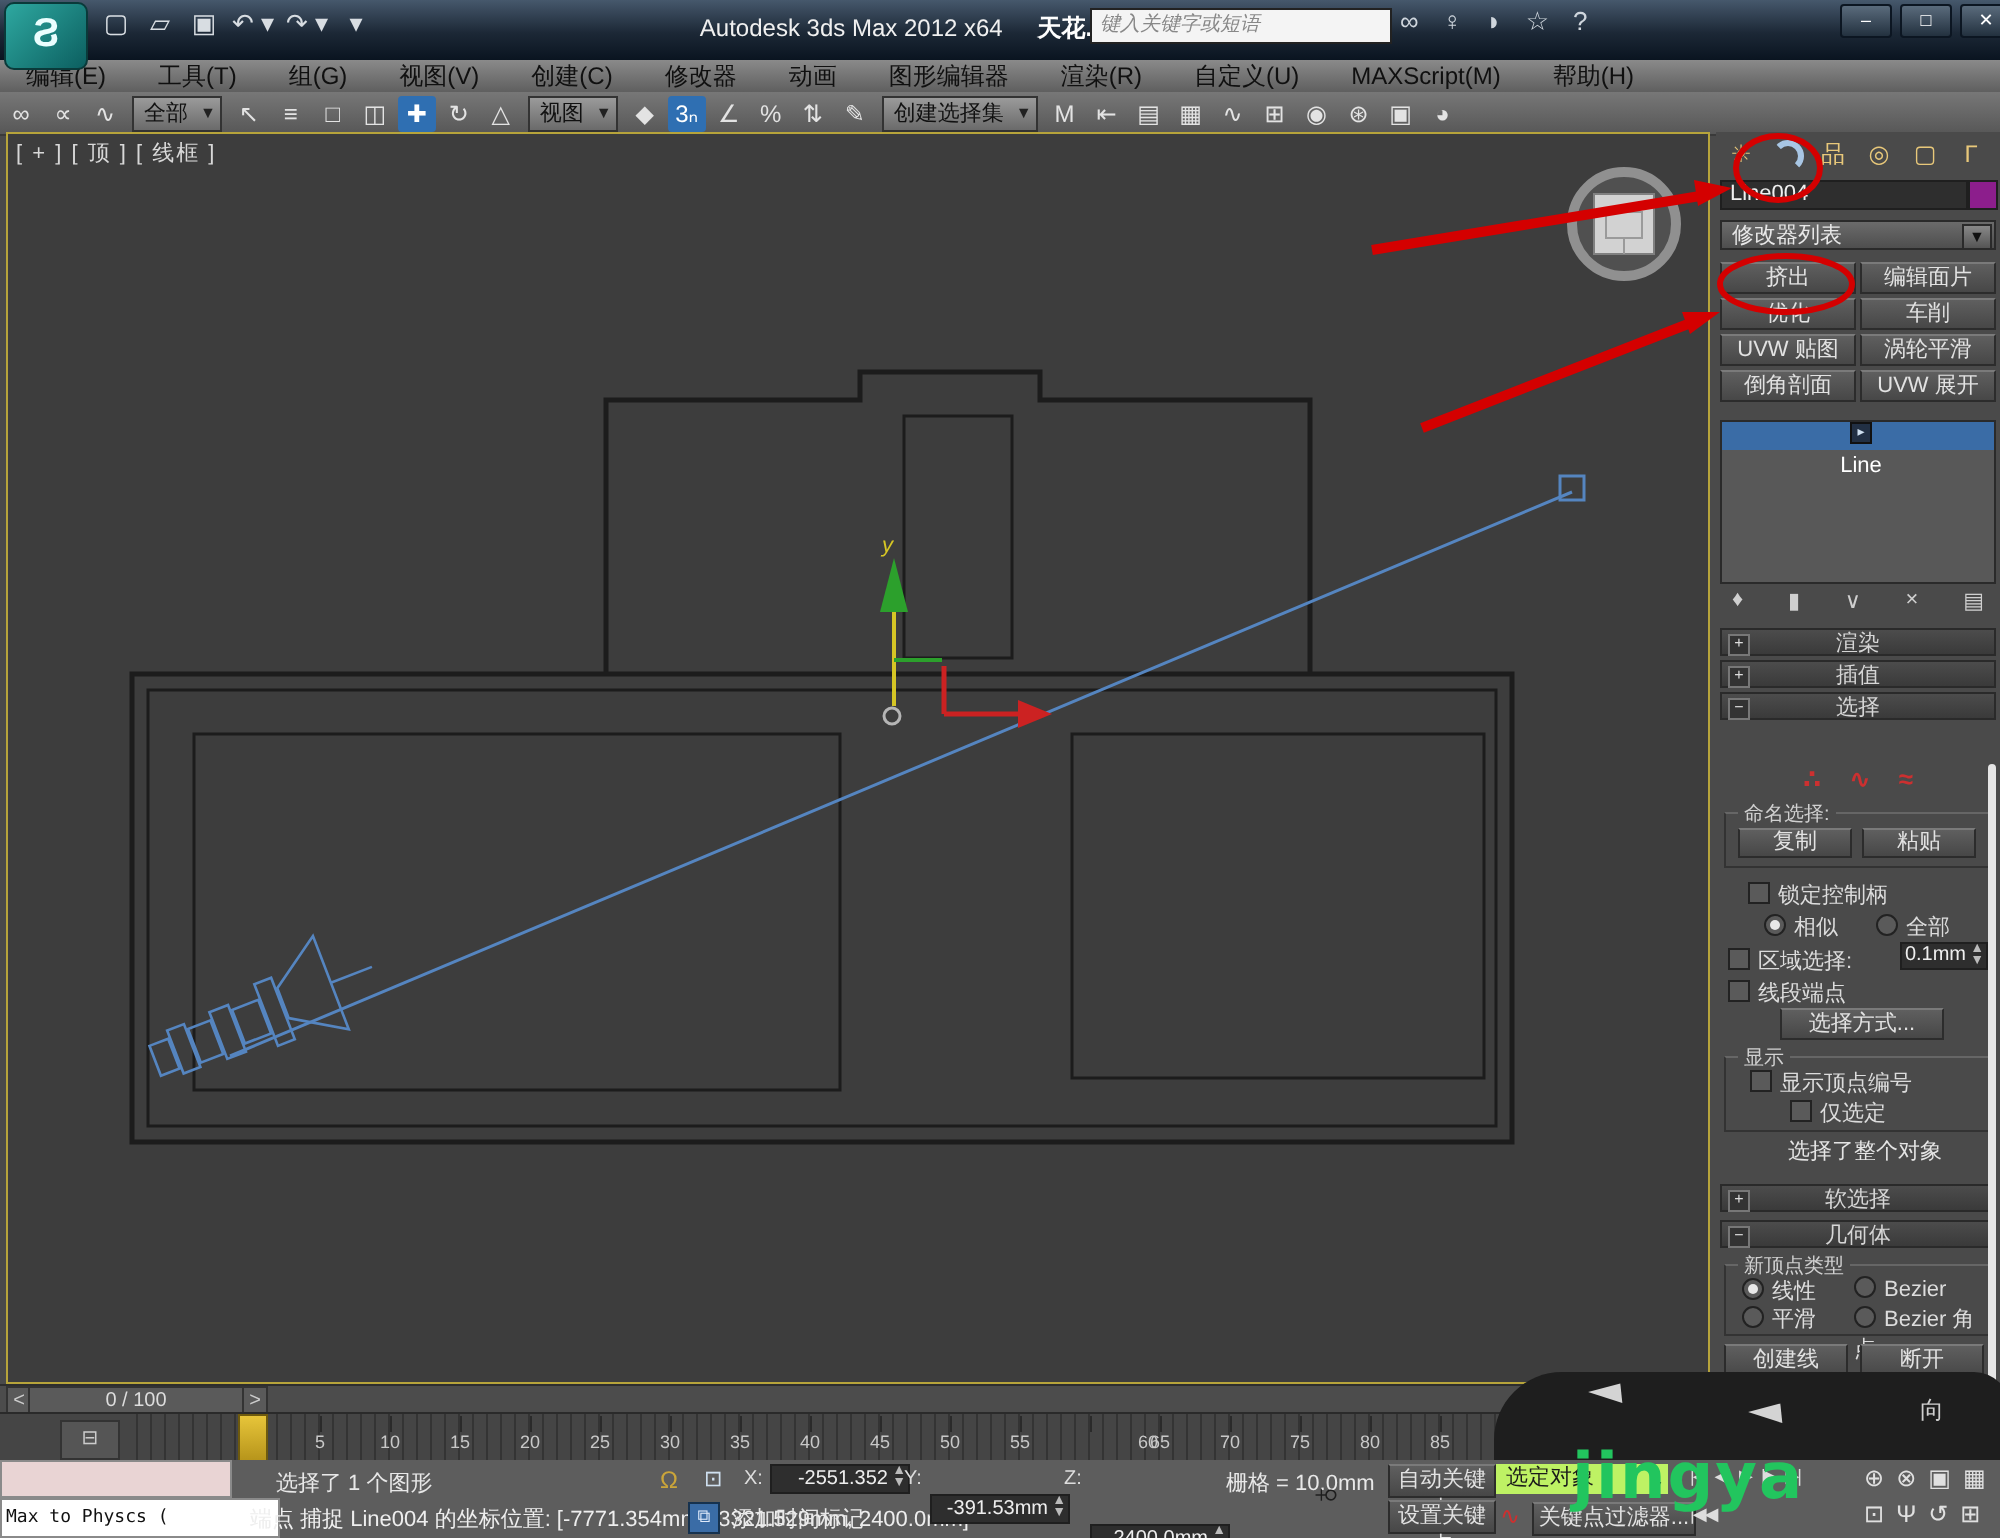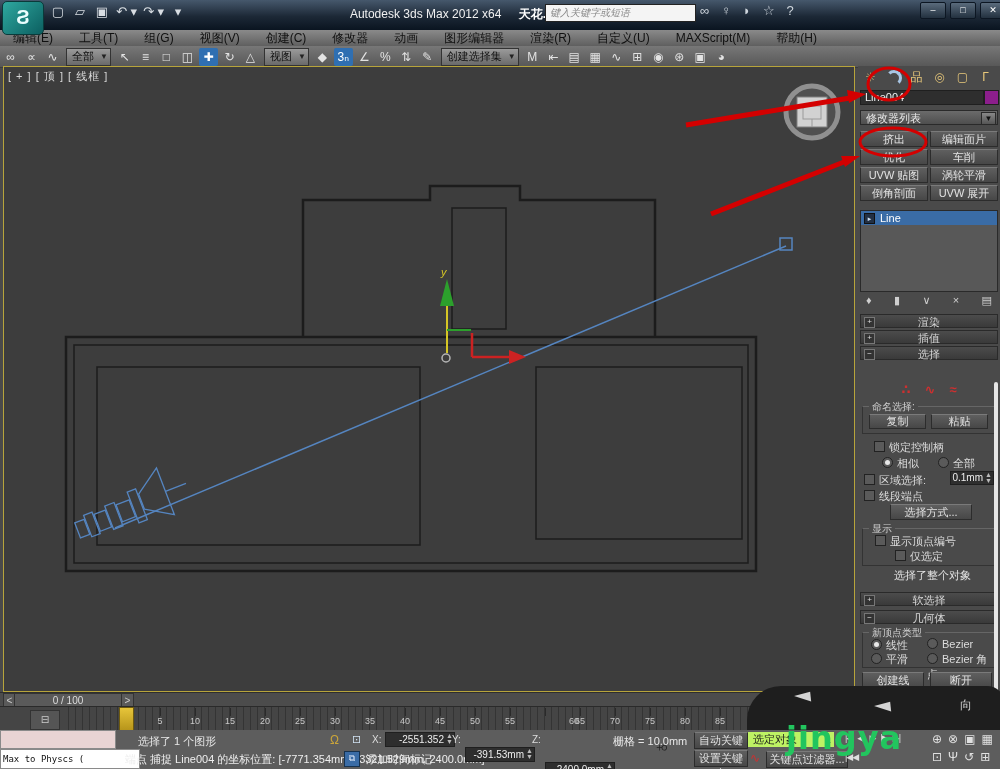--- a/index.html
+++ b/index.html
@@ -33,21 +33,21 @@
   #paneltabs{left:0px;top:2px;width:142px;height:20px;display:flex;gap:4px;padding-left:3px;}
   .ptab{width:19px;height:18px;text-align:center;line-height:18px;color:#e8c87a;font-size:12px;}
   .arc{width:10px;height:10px;border:3px solid #a8c6e4;border-left-color:transparent;border-bottom-color:transparent;border-radius:50%;display:inline-block;margin-top:2px;}
   #objname{left:2px;top:24px;width:118px;height:13px;background:#2e2e2e;border:1px solid #1f1f1f;color:#f0f0f0;font-size:11px;line-height:13px;padding-left:4px;}
   #colorswatch{left:126px;top:24px;width:13px;height:13px;background:#8c1e8c;border:1px solid #1f1f1f;}
   #modlist{left:2px;top:44px;width:138px;height:15px;background:linear-gradient(#6b6b6b,#4e4e4e);border:1px solid #2a2a2a;line-height:15px;padding-left:5px;color:#e8e8e8;box-sizing:border-box;}
   #modlist .car{position:absolute;right:1px;top:1px;width:13px;height:11px;background:linear-gradient(#888,#555);border:1px solid #2a2a2a;font-size:8px;text-align:center;line-height:11px;color:#111;}
   #btngrid{left:2px;top:65px;width:138px;display:grid;grid-template-columns:1fr 1fr;gap:2px;}
   .pbtn{height:14px;background:linear-gradient(#5f5f5f,#474747);border:1px solid #2c2c2c;border-top-color:#7a7a7a;color:#e2e2e2;text-align:center;line-height:14px;font-size:11px;white-space:nowrap;overflow:hidden;}
   #stack{left:2px;top:144px;width:136px;height:80px;background:#585858;border:1px solid #2a2a2a;}
-  #stackrow{height:14px;background:#3a6ca6;color:#fff;display:flex;align-items:center;gap:5px;padding-left:3px;font-size:11px;}
+  #stackrow{height:14px;background:#3a6ca6;color:#fff;display:flex;align-items:center;gap:5px;padding-left:3px;font-size:11px;flex-direction:column;}
   #stackrow .exp{width:9px;height:9px;background:#223044;border:1px solid #111;color:#cfe0f0;font-size:7px;line-height:9px;text-align:center;}
   #stacktools{left:2px;top:228px;width:138px;display:flex;justify-content:space-between;padding:0 6px;box-sizing:border-box;color:#cfcfcf;font-size:11px;}
   .rollout{left:2px;width:138px;height:14px;background:linear-gradient(#4c4c4c,#3a3a3a);border:1px solid #2a2a2a;color:#d6d6d6;text-align:center;line-height:14px;font-size:11px;box-sizing:border-box;}
   .rollout .pm{position:absolute;left:3px;top:2px;width:9px;height:9px;border:1px solid #777;background:#333;color:#ddd;font-size:8px;line-height:8px;text-align:center;}
   #subobjicons{left:2px;top:316px;width:138px;display:flex;justify-content:center;gap:14px;color:#cc3030;font-size:13px;font-weight:bold;}
   .group{border:1px solid #333;border-top-color:#666;}
   .grouplabel{position:absolute;top:-7px;left:6px;background:#4a4a4a;padding:0 3px;font-size:10px;color:#d0d0d0;}
   .chk{display:inline-block;width:9px;height:9px;background:#5a5a5a;border:1px solid #222;margin-right:4px;vertical-align:-1px;}
   .rad{display:inline-block;width:9px;height:9px;background:#5a5a5a;border:1px solid #222;border-radius:50%;margin-right:4px;vertical-align:-1px;position:relative;}
   .rad.sel:after{content:"";position:absolute;left:2px;top:2px;width:5px;height:5px;border-radius:50%;background:#e8e8e8;}

